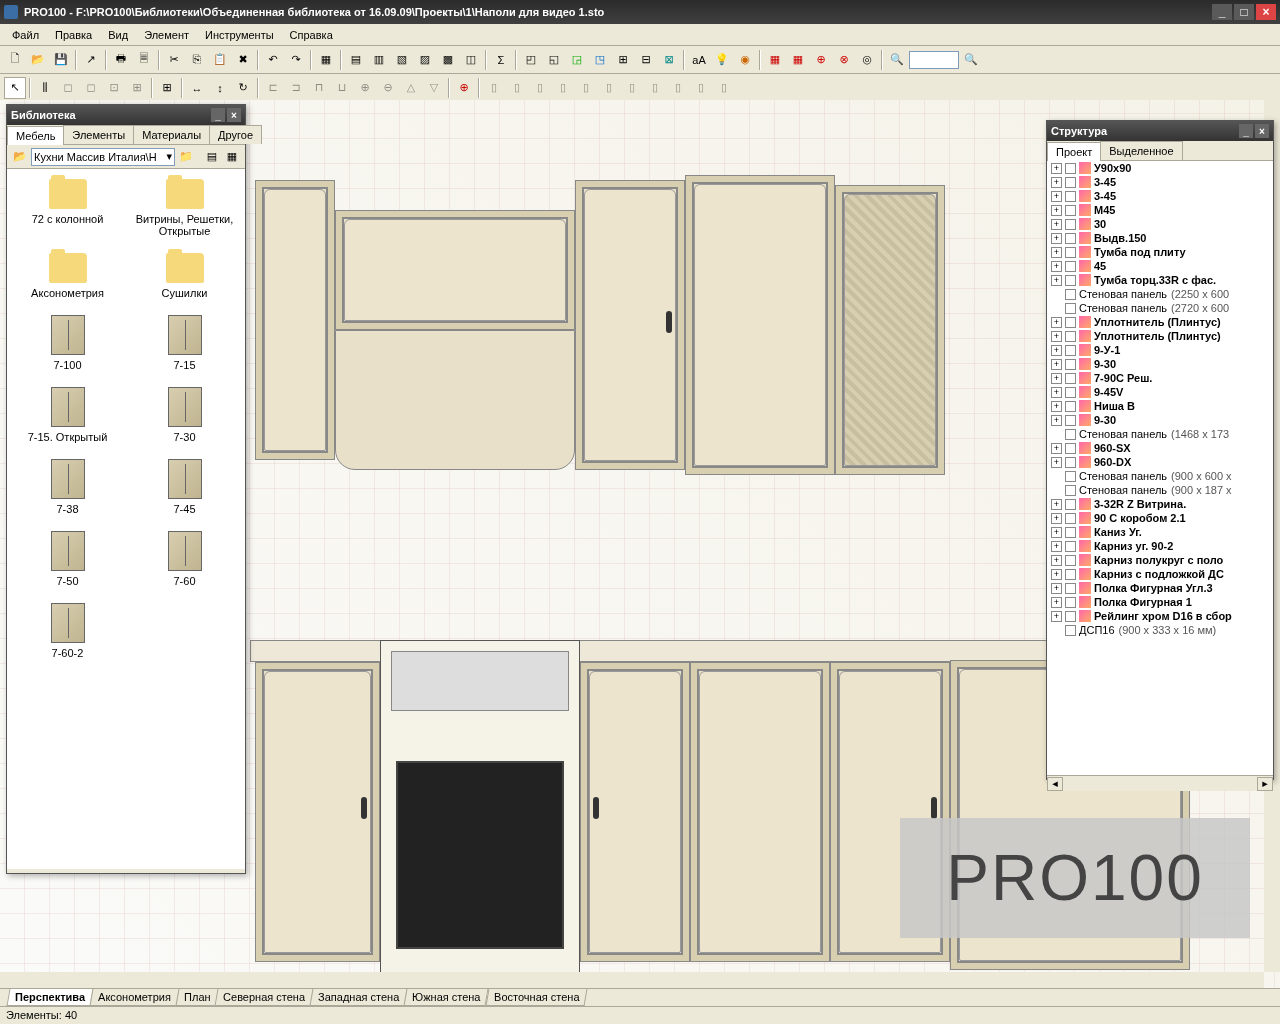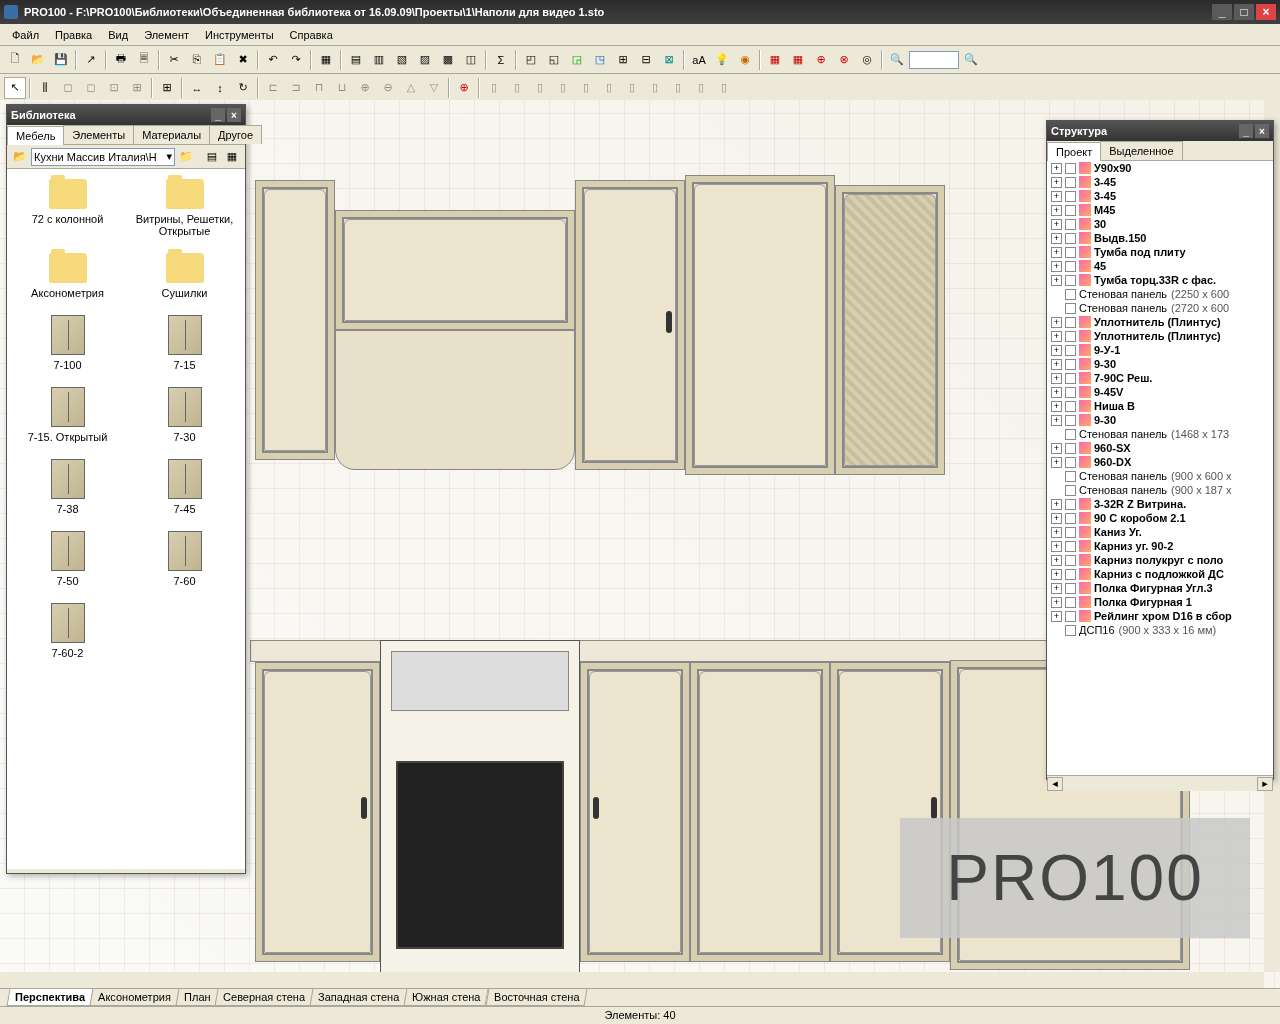--- a/index.html
+++ b/index.html
@@ -63,21 +63,21 @@
 .bold { font-weight:bold; }
 .dims { color:#555; margin-left:4px; }
 .tree-scrollbar { height:16px; background:#ece9d8; border-top:1px solid #aca899; display:flex; align-items:center; }
 .tree-scrollbar .arr { width:16px; height:14px; background:#ece9d8; border:1px solid #aca899; display:flex; align-items:center; justify-content:center; }
 
 
 .viewtabs { position:absolute; bottom:18px; left:0; right:0; height:18px; background:#ece9d8; border-top:1px solid #aca899; display:flex; align-items:flex-end; padding-left:8px; }
 .viewtabs .vtab { padding:2px 6px; border:1px solid #aca899; border-top:none; background:#ece9d8; margin-right:-1px; font-size:10px; cursor:pointer; transform:skewX(-10deg); }
 .viewtabs .vtab span { display:inline-block; transform:skewX(10deg); }
 .viewtabs .vtab.active { background:#fff; font-weight:bold; }
-.status { position:absolute; bottom:0; left:0; right:0; height:18px; background:#ece9d8; border-top:1px solid #aca899; padding:2px 6px;text-align:center; }
+.status { position:absolute; bottom:0; left:0; right:0; height:18px; background:#ece9d8; border-top:1px solid #aca899; padding:2px 6px; }
 
 .watermark { position:absolute; right:30px; bottom:50px; width:350px; height:120px; background:rgba(200,200,200,.85); display:flex; align-items:center; justify-content:center; font-size:64px; color:#444; font-weight:300; letter-spacing:2px; font-family:"Segoe UI",Arial,sans-serif; }
 
 .hscroll { position:absolute; bottom:0; left:0; right:16px; height:16px; background:#ece9d8; }
 .vscroll { position:absolute; right:0; top:0; bottom:16px; width:16px; background:#ece9d8; }
 </style>
 </head>
 <body>
 
 <div class="titlebar">

